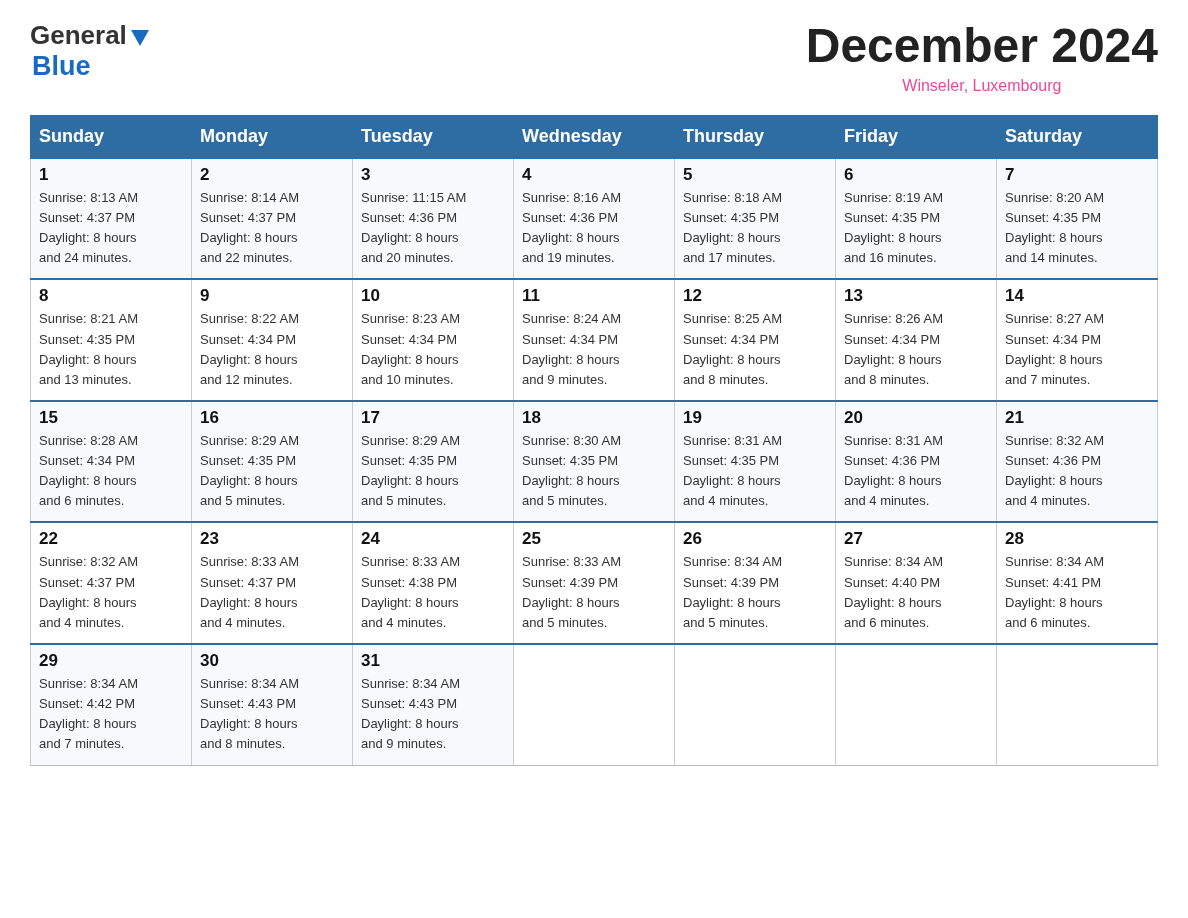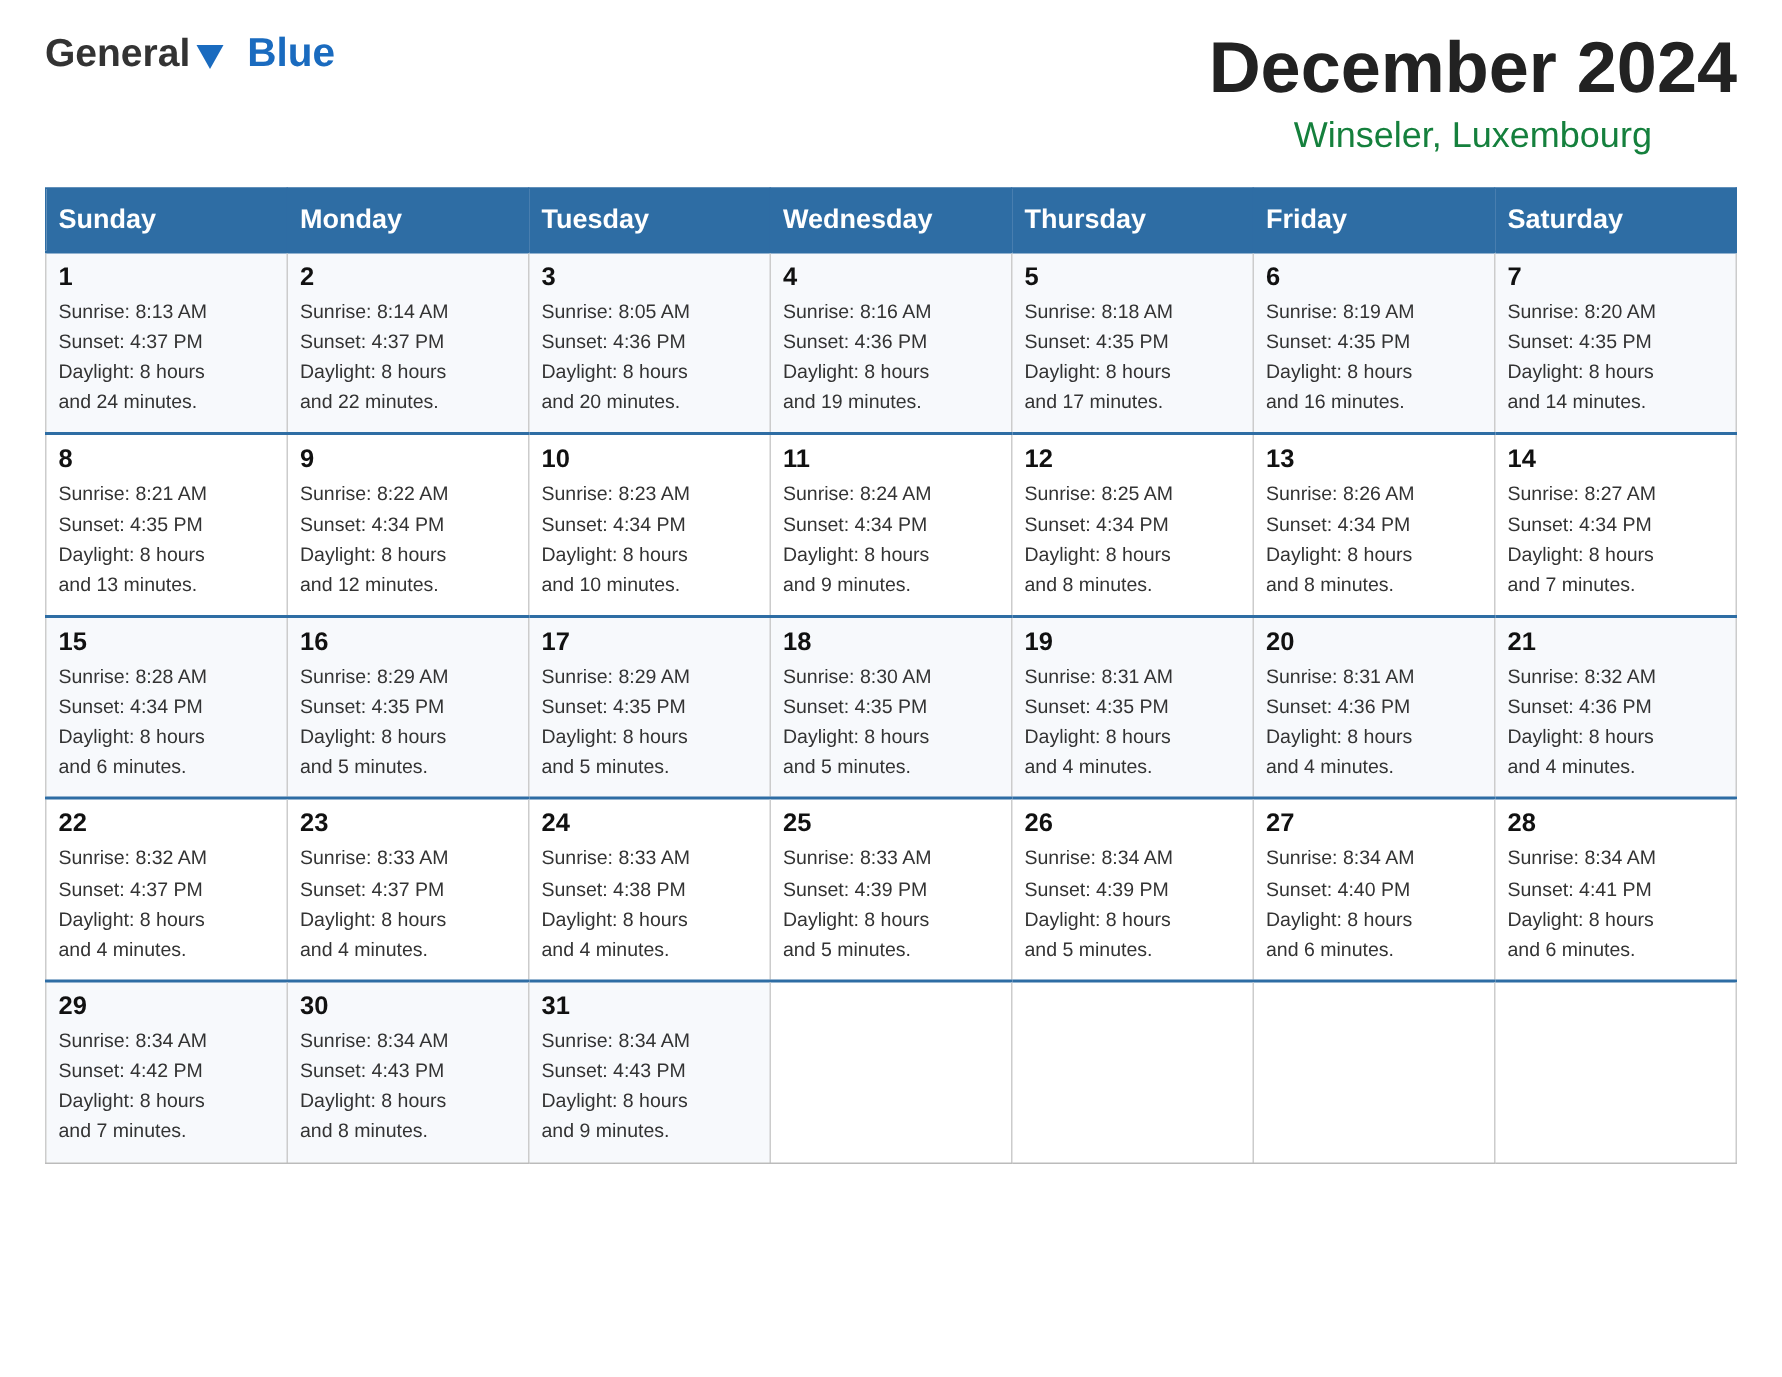--- a/index.html
+++ b/index.html
@@ -29,22 +29,22 @@
     .title-area {
       text-align: center;
     }
     .main-title {
       font-size: 48px;
       font-weight: bold;
       color: #222;
       line-height: 1.1;
     }
     .subtitle {
-      font-size: 24px;
-      color: #15803d;
+      font-size: 16px;
+      color: #ec4899;
       margin-top: 4px;
     }
     table {
       width: 100%;
       border-collapse: collapse;
       table-layout: fixed;
     }
     thead tr th {
       background-color: #2e6da4;
       color: #fff;
@@ -89,23 +89,22 @@
     }
     
     tbody tr:first-child td {
       border-top: 2px solid #2e6da4;
     }
     .week-row td {
       border-top: 2px solid #2e6da4;
     }
     .logo-wrapper {
       display: flex;
-      flex-direction: row;
+      flex-direction: column;
       align-items: flex-start;
-      gap: 12px;
     }
     .logo-line1 {
       display: flex;
       align-items: center;
     }
     .logo-line2 {
       margin-left: 2px;
     }
   </style>
 </head>
@@ -148,21 +147,21 @@
         <td>
           <div class="day-number">1</div>
           <div class="day-info"><span>Sunrise: 8:13 AM</span><br><span>Sunset: 4:37 PM</span><br><span>Daylight: 8 hours</span><br><span>and 24 minutes.</span></div>
         </td>
         <td>
           <div class="day-number">2</div>
           <div class="day-info"><span>Sunrise: 8:14 AM</span><br><span>Sunset: 4:37 PM</span><br><span>Daylight: 8 hours</span><br><span>and 22 minutes.</span></div>
         </td>
         <td>
           <div class="day-number">3</div>
-          <div class="day-info"><span>Sunrise: 8:05 AM</span><br><span>Sunset: 4:36 PM</span><br><span>Daylight: 8 hours</span><br><span>and 20 minutes.</span></div>
+          <div class="day-info"><span>Sunrise: 11:15 AM</span><br><span>Sunset: 4:36 PM</span><br><span>Daylight: 8 hours</span><br><span>and 20 minutes.</span></div>
         </td>
         <td>
           <div class="day-number">4</div>
           <div class="day-info"><span>Sunrise: 8:16 AM</span><br><span>Sunset: 4:36 PM</span><br><span>Daylight: 8 hours</span><br><span>and 19 minutes.</span></div>
         </td>
         <td>
           <div class="day-number">5</div>
           <div class="day-info"><span>Sunrise: 8:18 AM</span><br><span>Sunset: 4:35 PM</span><br><span>Daylight: 8 hours</span><br><span>and 17 minutes.</span></div>
         </td>
         <td>

